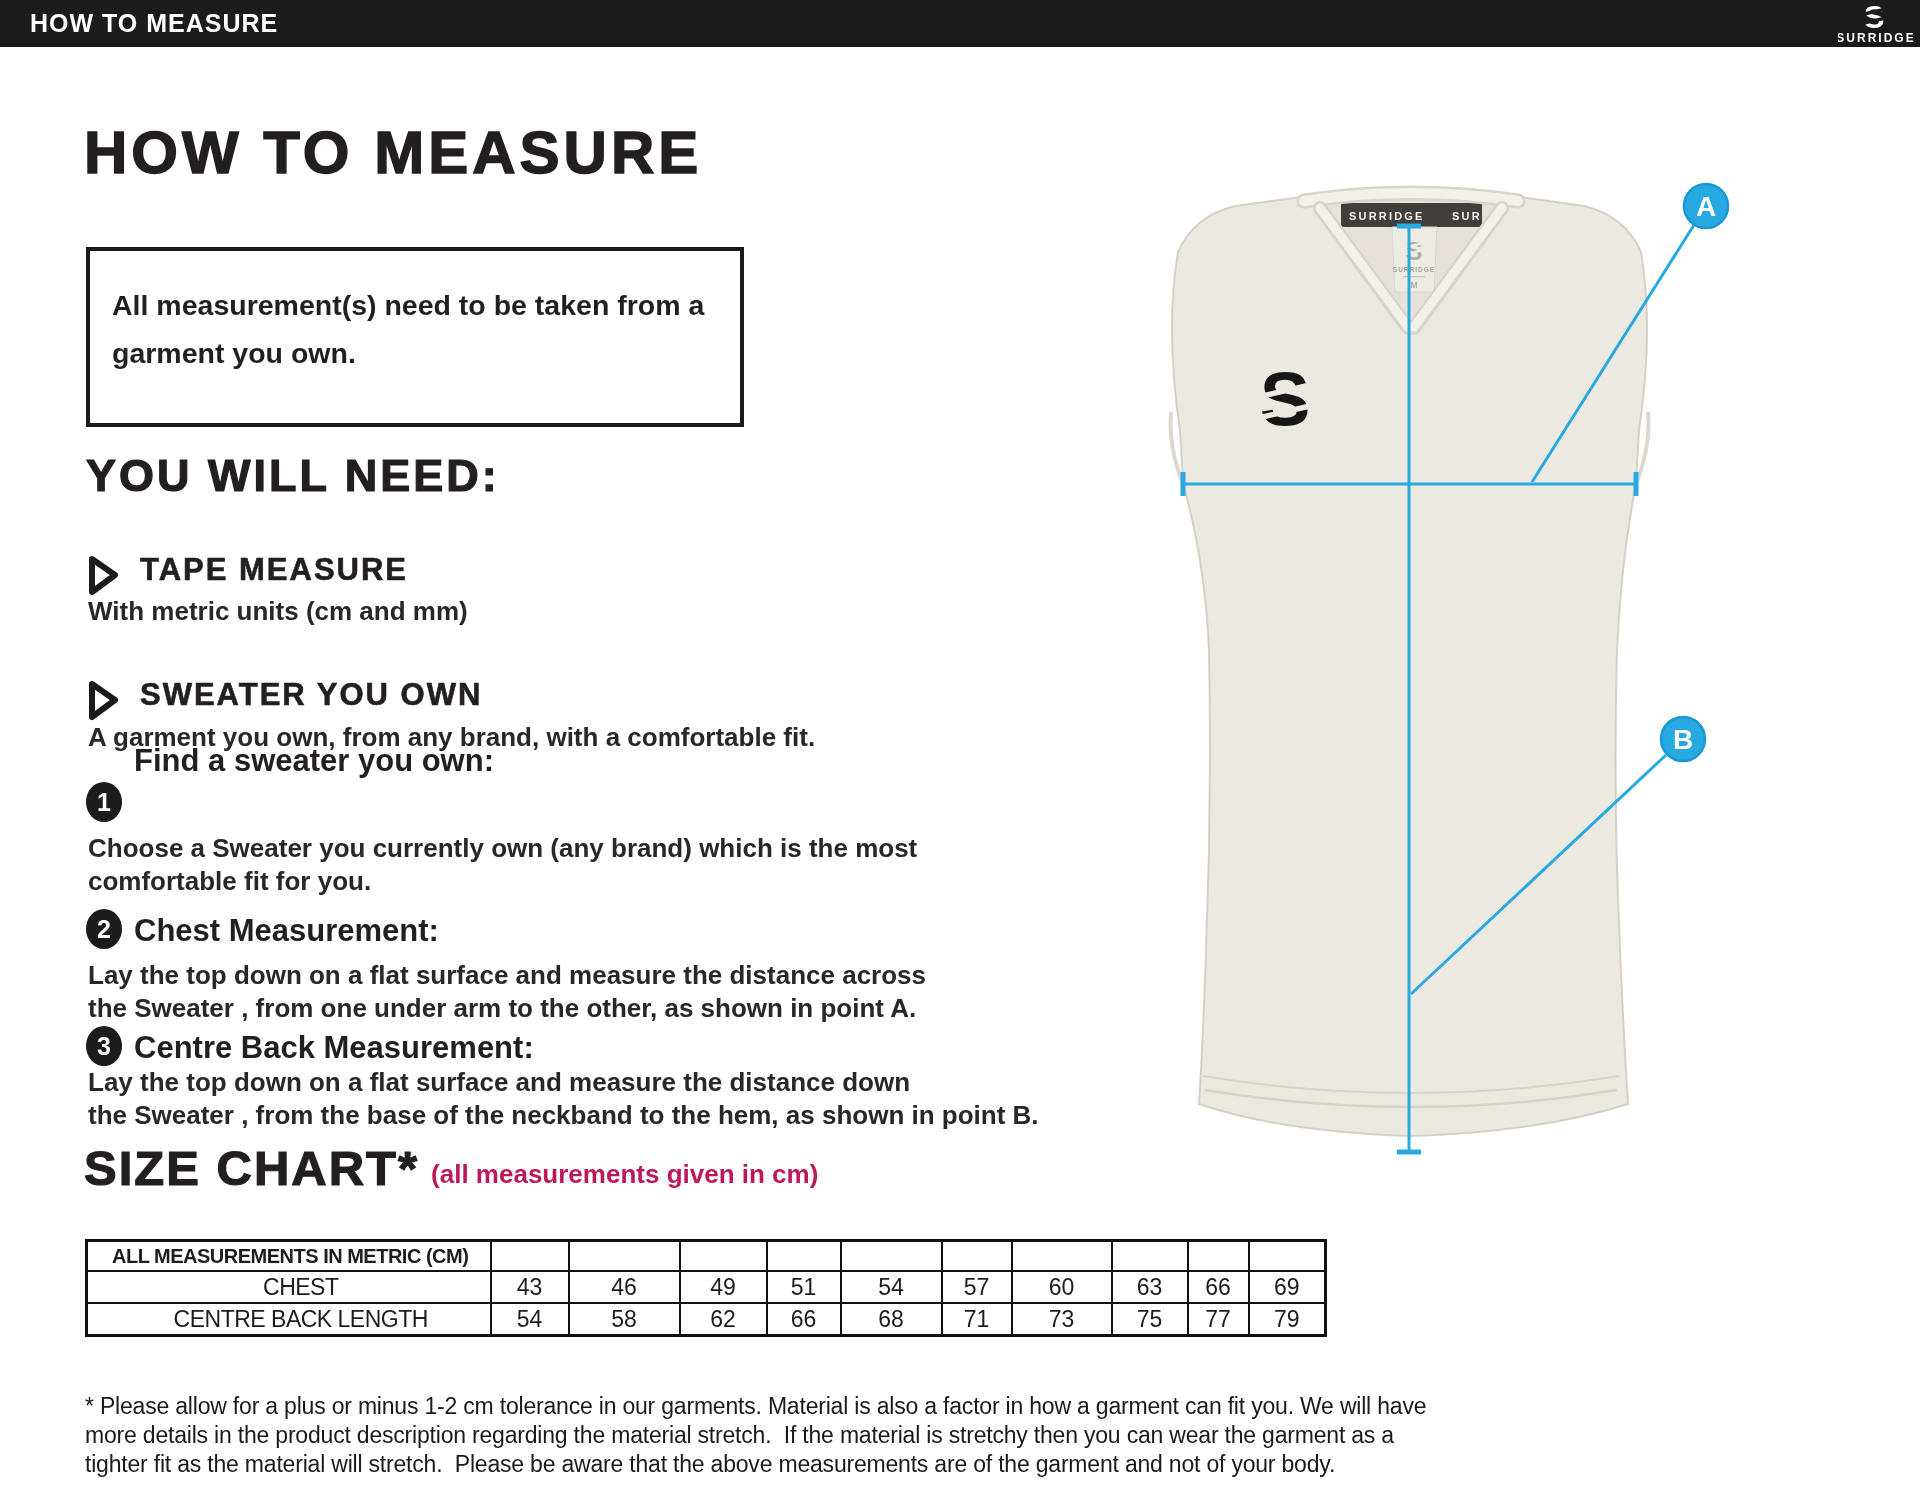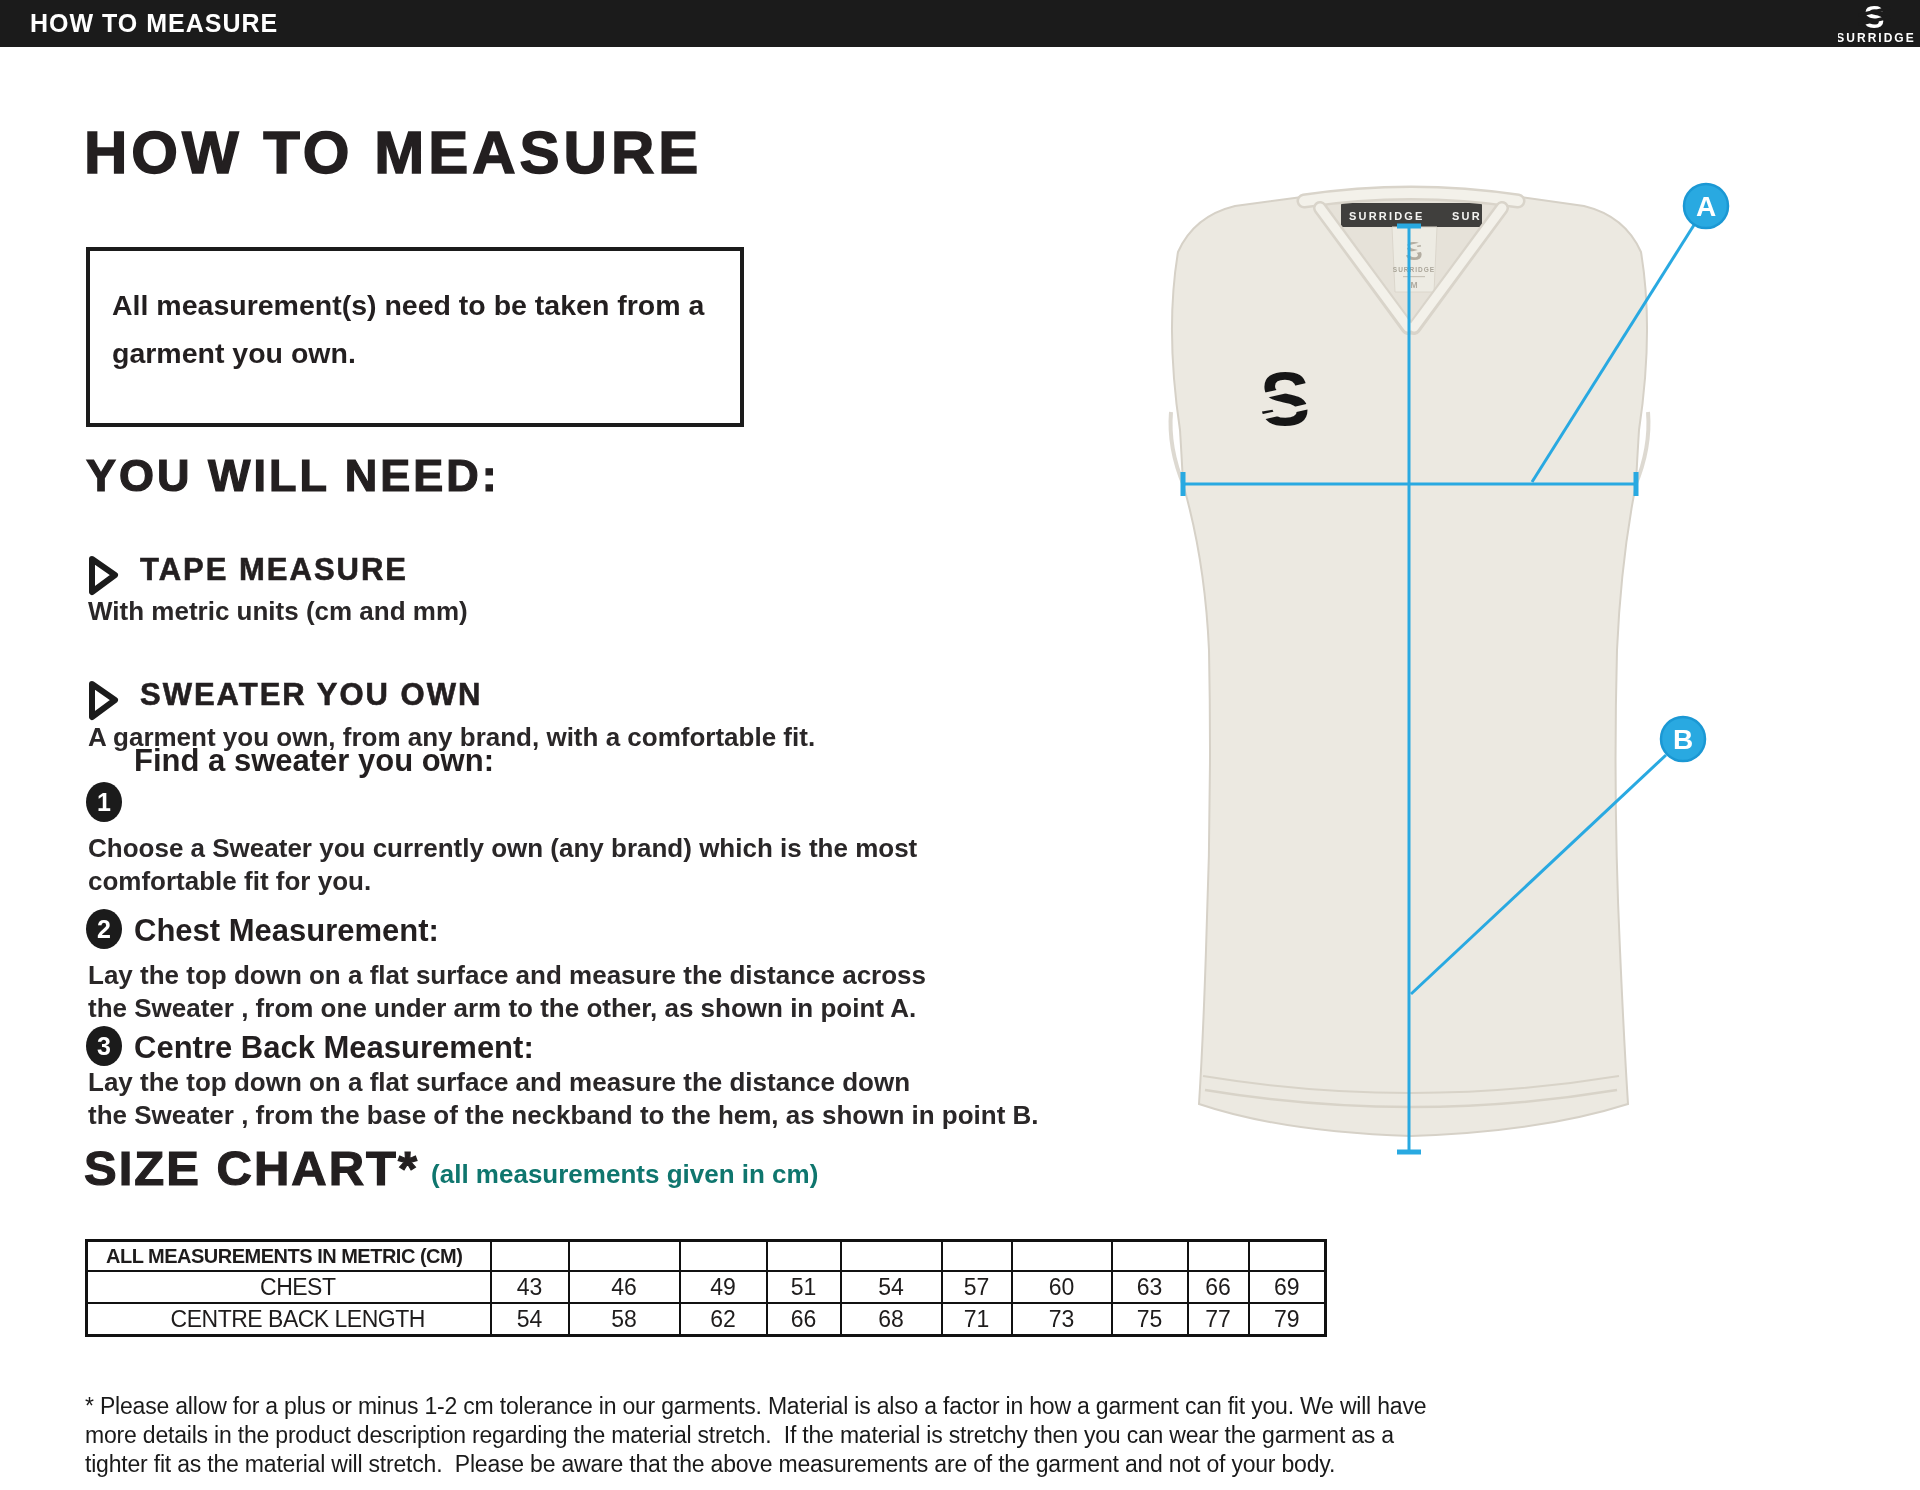--- a/index.html
+++ b/index.html
@@ -22,30 +22,30 @@
       -webkit-text-stroke:1.2px #231f20;color:#231f20;}
   .item-title{font-size:31px;font-weight:700;letter-spacing:2px;color:#231f20;
       -webkit-text-stroke:0.6px #231f20;}
   .item-sub{font-size:26px;font-weight:700;color:#2a2728;}
   .step-circle{width:36px;height:40px;border-radius:50%;background:#1b1b1b;color:#fff;
       text-align:center;line-height:40px;font-size:25px;font-weight:700;}
   .step-title{font-size:31px;font-weight:700;color:#231f20;}
   .step-para{font-size:26px;font-weight:700;line-height:33px;color:#2a2728;}
   .sc-wrap{left:84px;top:1140px;display:flex;align-items:flex-end;}
   .sc-big{font-size:49px;font-weight:700;letter-spacing:2px;-webkit-text-stroke:1.2px #231f20;color:#231f20;}
-  .sc-sub{font-size:26px;font-weight:700;margin-left:12px;margin-bottom:6px;color:#0f766e;}
+  .sc-sub{font-size:26px;font-weight:700;margin-left:12px;margin-bottom:6px;color:#be185d;}
   
   table.size{position:absolute;left:85px;top:1239px;border-collapse:collapse;
       border:3px solid #111;table-layout:fixed;}
   table.size th,table.size td{border:2px solid #111;padding:0;overflow:hidden;}
   table.size th{height:42px;font-size:27px;font-weight:700;letter-spacing:-1px;text-align:center;}
   table.size th.desc{text-align:left;padding-left:7px;}
   table.size tr.r0 td{height:28px;font-size:20px;font-weight:700;letter-spacing:-0.5px;}
   table.size tr.r1 td,table.size tr.r2 td{height:30px;font-size:23px;text-align:center;}
-  table.size td.lbl{text-align:left;padding-left:18px;font-size:21px;letter-spacing:-0.5px;}
+  table.size td.lbl{text-align:left;padding-left:24px;font-size:21px;letter-spacing:-0.5px;}
   table.size tr.r2 td{border-bottom:3px solid #111;}
   .footnote{left:85px;top:1392px;font-size:23px;line-height:29px;letter-spacing:-0.2px;color:#1a1a1a;}
   svg text{font-family:"Liberation Sans", sans-serif;}
 </style>
 </head>
 <body>
 
 <div class="abs topbar">
   <div class="abs topbar-title">HOW TO MEASURE</div>
   <div class="abs brand">

